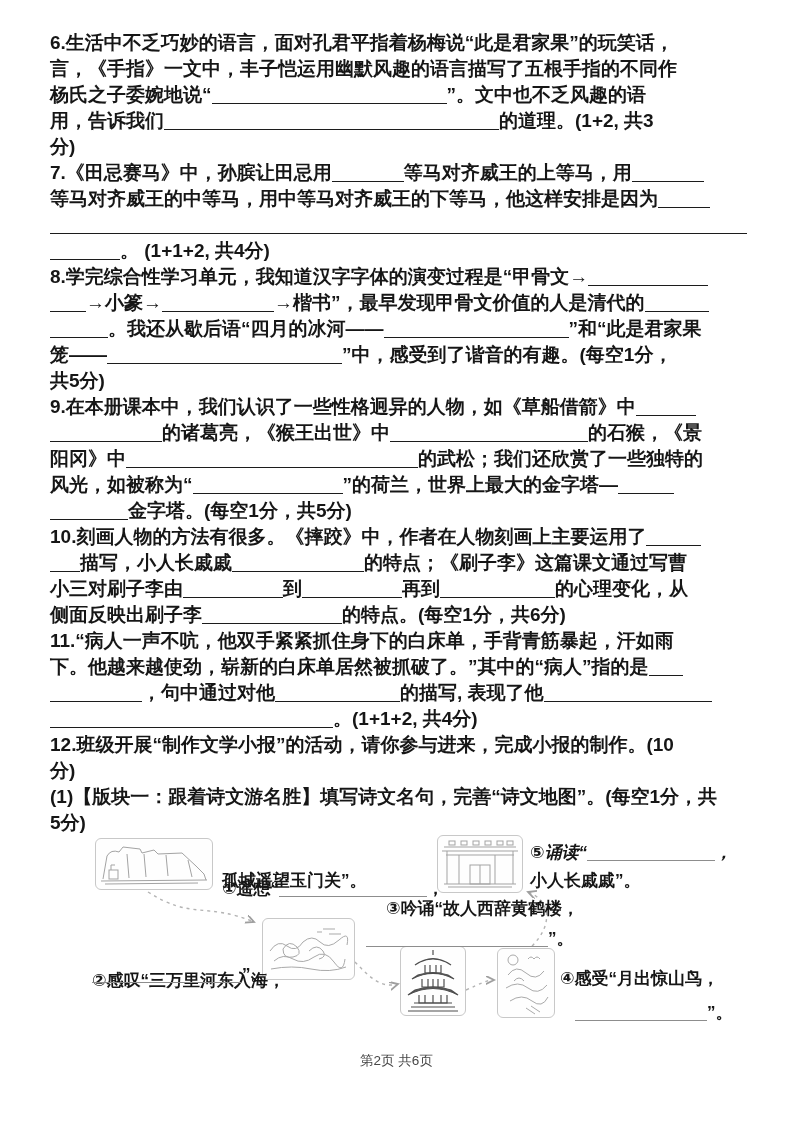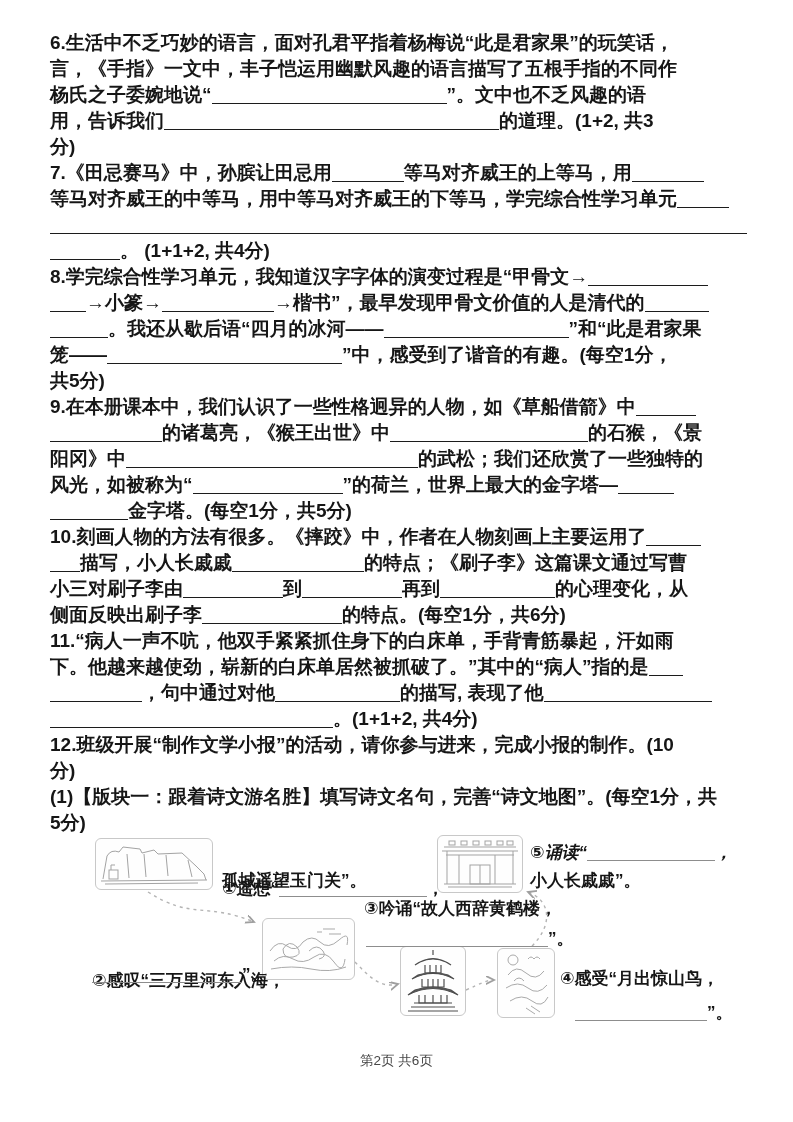--- a/index.html
+++ b/index.html
@@ -39,21 +39,21 @@
   <div class="content">
     <div>
       <div class="line"><span class="run">6.生活中不乏巧妙的语言，面对孔君平指着杨梅说“此是君家果”的玩笑话，</span></div>
       <div class="line"><span class="run">言，《手指》一文中，丰子恺运用幽默风趣的语言描写了五根手指的不同作</span></div>
       <div class="line"><span class="run">杨氏之子委婉地说“</span><span class="blank" style="width: 235px;"></span><span class="run">”。文中也不乏风趣的语</span></div>
       <div class="line"><span class="run">用，告诉我们</span><span class="blank" style="width: 335px;"></span><span class="run">的道理。(1+2, 共3</span></div>
       <div class="line"><span class="run">分)</span></div>
     </div>
     <div>
       <div class="line"><span class="run">7.《田忌赛马》中，孙膑让田忌用</span><span class="blank" style="width: 72px;"></span><span class="run">等马对齐威王的上等马，用</span><span class="blank" style="width: 72px;"></span></div>
-      <div class="line"><span class="run">等马对齐威王的中等马，用中等马对齐威王的下等马，学完综合性学习单元</span><span class="blank" style="width: 52px;"></span></div>
+      <div class="line"><span class="run">等马对齐威王的中等马，用中等马对齐威王的下等马，他这样安排是因为</span><span class="blank" style="width: 52px;"></span></div>
       <div class="line"><span class="blank" style="width: 697px;"></span></div>
       <div class="line"><span class="blank" style="width: 70px;"></span><span class="run">。 (1+1+2, 共4分)</span></div>
     </div>
     <div>
       <div class="line"><span class="run">8.学完综合性学习单元，我知道汉字字体的演变过程是“甲骨文→</span><span class="blank" style="width: 120px;"></span></div>
       <div class="line"><span class="blank" style="width: 36px;"></span><span class="run">→小篆→</span><span class="blank" style="width: 112px;"></span><span class="run">→楷书”，最早发现甲骨文价值的人是清代的</span><span class="blank" style="width: 64px;"></span></div>
       <div class="line"><span class="blank" style="width: 58px;"></span><span class="run">。我还从歇后语“四月的冰河——</span><span class="blank" style="width: 185px;"></span><span class="run">”和“此是君家果</span></div>
       <div class="line"><span class="run">笼——</span><span class="blank" style="width: 235px;"></span><span class="run">”中，感受到了谐音的有趣。(每空1分，</span></div>
       <div class="line"><span class="run">共5分)</span></div>
     </div>
@@ -171,21 +171,21 @@
         </g>
       </svg>
     </div>
 
     <div class="mline" style="left:222px;top:12px;margin-top:36px;"><span class="run">①遥想“</span><span class="blank" style="width: 148px;"></span><span class="run">，</span></div>
     <div class="mline" style="left:222px;top:40px;"><span class="run">孤城遥望玉门关”。</span></div>
 
     <div class="mline" style="left:530px;top:12px;font-style:italic;"><span class="run">⑤诵读“</span><span class="blank" style="width: 128px;"></span><span class="run">，</span></div>
     <div class="mline" style="left:530px;top:40px;"><span class="run">小人长戚戚”。</span></div>
 
-    <div class="mline" style="left:364px;top:68px;"><span class="run">③吟诵“故人西辞黄鹤楼，</span></div>
+    <div class="mline" style="left:386px;top:68px;"><span class="run">③吟诵“故人西辞黄鹤楼，</span></div>
     <div class="mline" style="left:366px;top:98px;"><span class="blank" style="width: 182px;"></span><span class="run">”。</span></div>
 
     <div class="mline" style="left:92px;top:100px;margin-top:40px;"><span class="run">②感叹“三万里河东入海，</span></div>
     <div class="mline" style="left:92px;top:134px;"><span class="blank" style="width: 150px;"></span><span class="run">”。</span></div>
 
     <div class="mline" style="left:560px;top:138px;"><span class="run">④感受“月出惊山鸟，</span></div>
     <div class="mline" style="left:575px;top:172px;"><span class="blank" style="width: 132px;"></span><span class="run">”。</span></div>
   </div>
 
   <div class="footer">

